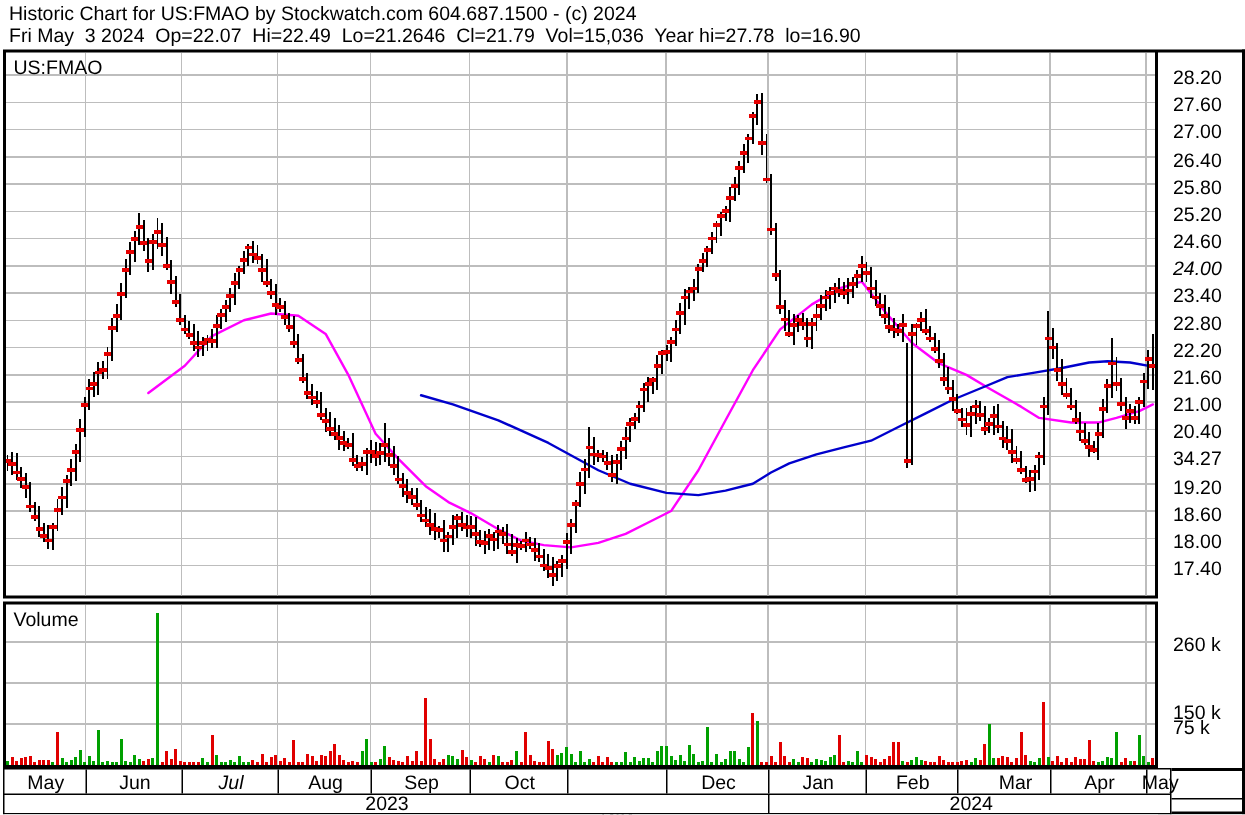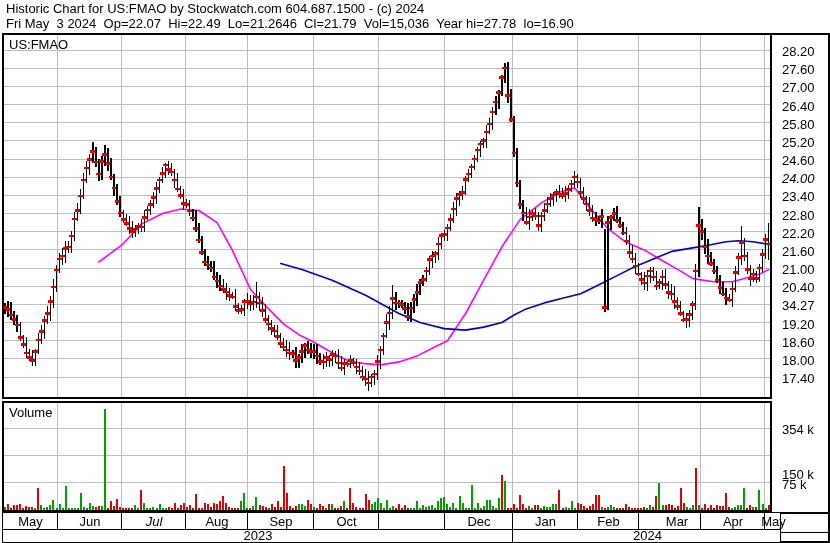--- a/index.html
+++ b/index.html
@@ -871,21 +871,21 @@
       <div class="axis-label" style="top: 172.53px;">22.80</div>
       <div class="axis-label" style="top: 190.7px;">22.20</div>
       <div class="axis-label" style="top: 208.87px;">21.60</div>
       <div class="axis-label" style="top: 227.04px;">21.00</div>
       <div class="axis-label" style="top: 245.21px;">20.40</div>
       <div class="axis-label" style="top: 263.38px;">34.27</div>
       <div class="axis-label" style="top: 281.55px;">19.20</div>
       <div class="axis-label" style="top: 299.72px;">18.60</div>
       <div class="axis-label" style="top: 317.89px;">18.00</div>
       <div class="axis-label" style="top: 336.06px;">17.40</div>
-      <div class="axis-label" style="top: 387.1px;">354 k</div>
+      <div class="axis-label" style="top: 387.1px;">260 k</div>
       <div class="axis-label" style="top: 414.4px; margin-top: 18px;">150 k</div>
       <div class="axis-label" style="top: 441.7px;">75 k</div>
       <div class="axis-hline" style="top: 477px; height: 2px;"></div>
       <div class="axis-hline" style="top: 497px; height: 1px;"></div>
     </div>
 
   <div class="xrow" id="monthRow">
       <div class="month-label" style="left: 27.5px;">May</div>
       <div class="month-label" style="left: 87px;">Jun</div>
       <div class="month-label" style="left: 151px; font-style: italic;">Jul</div>

